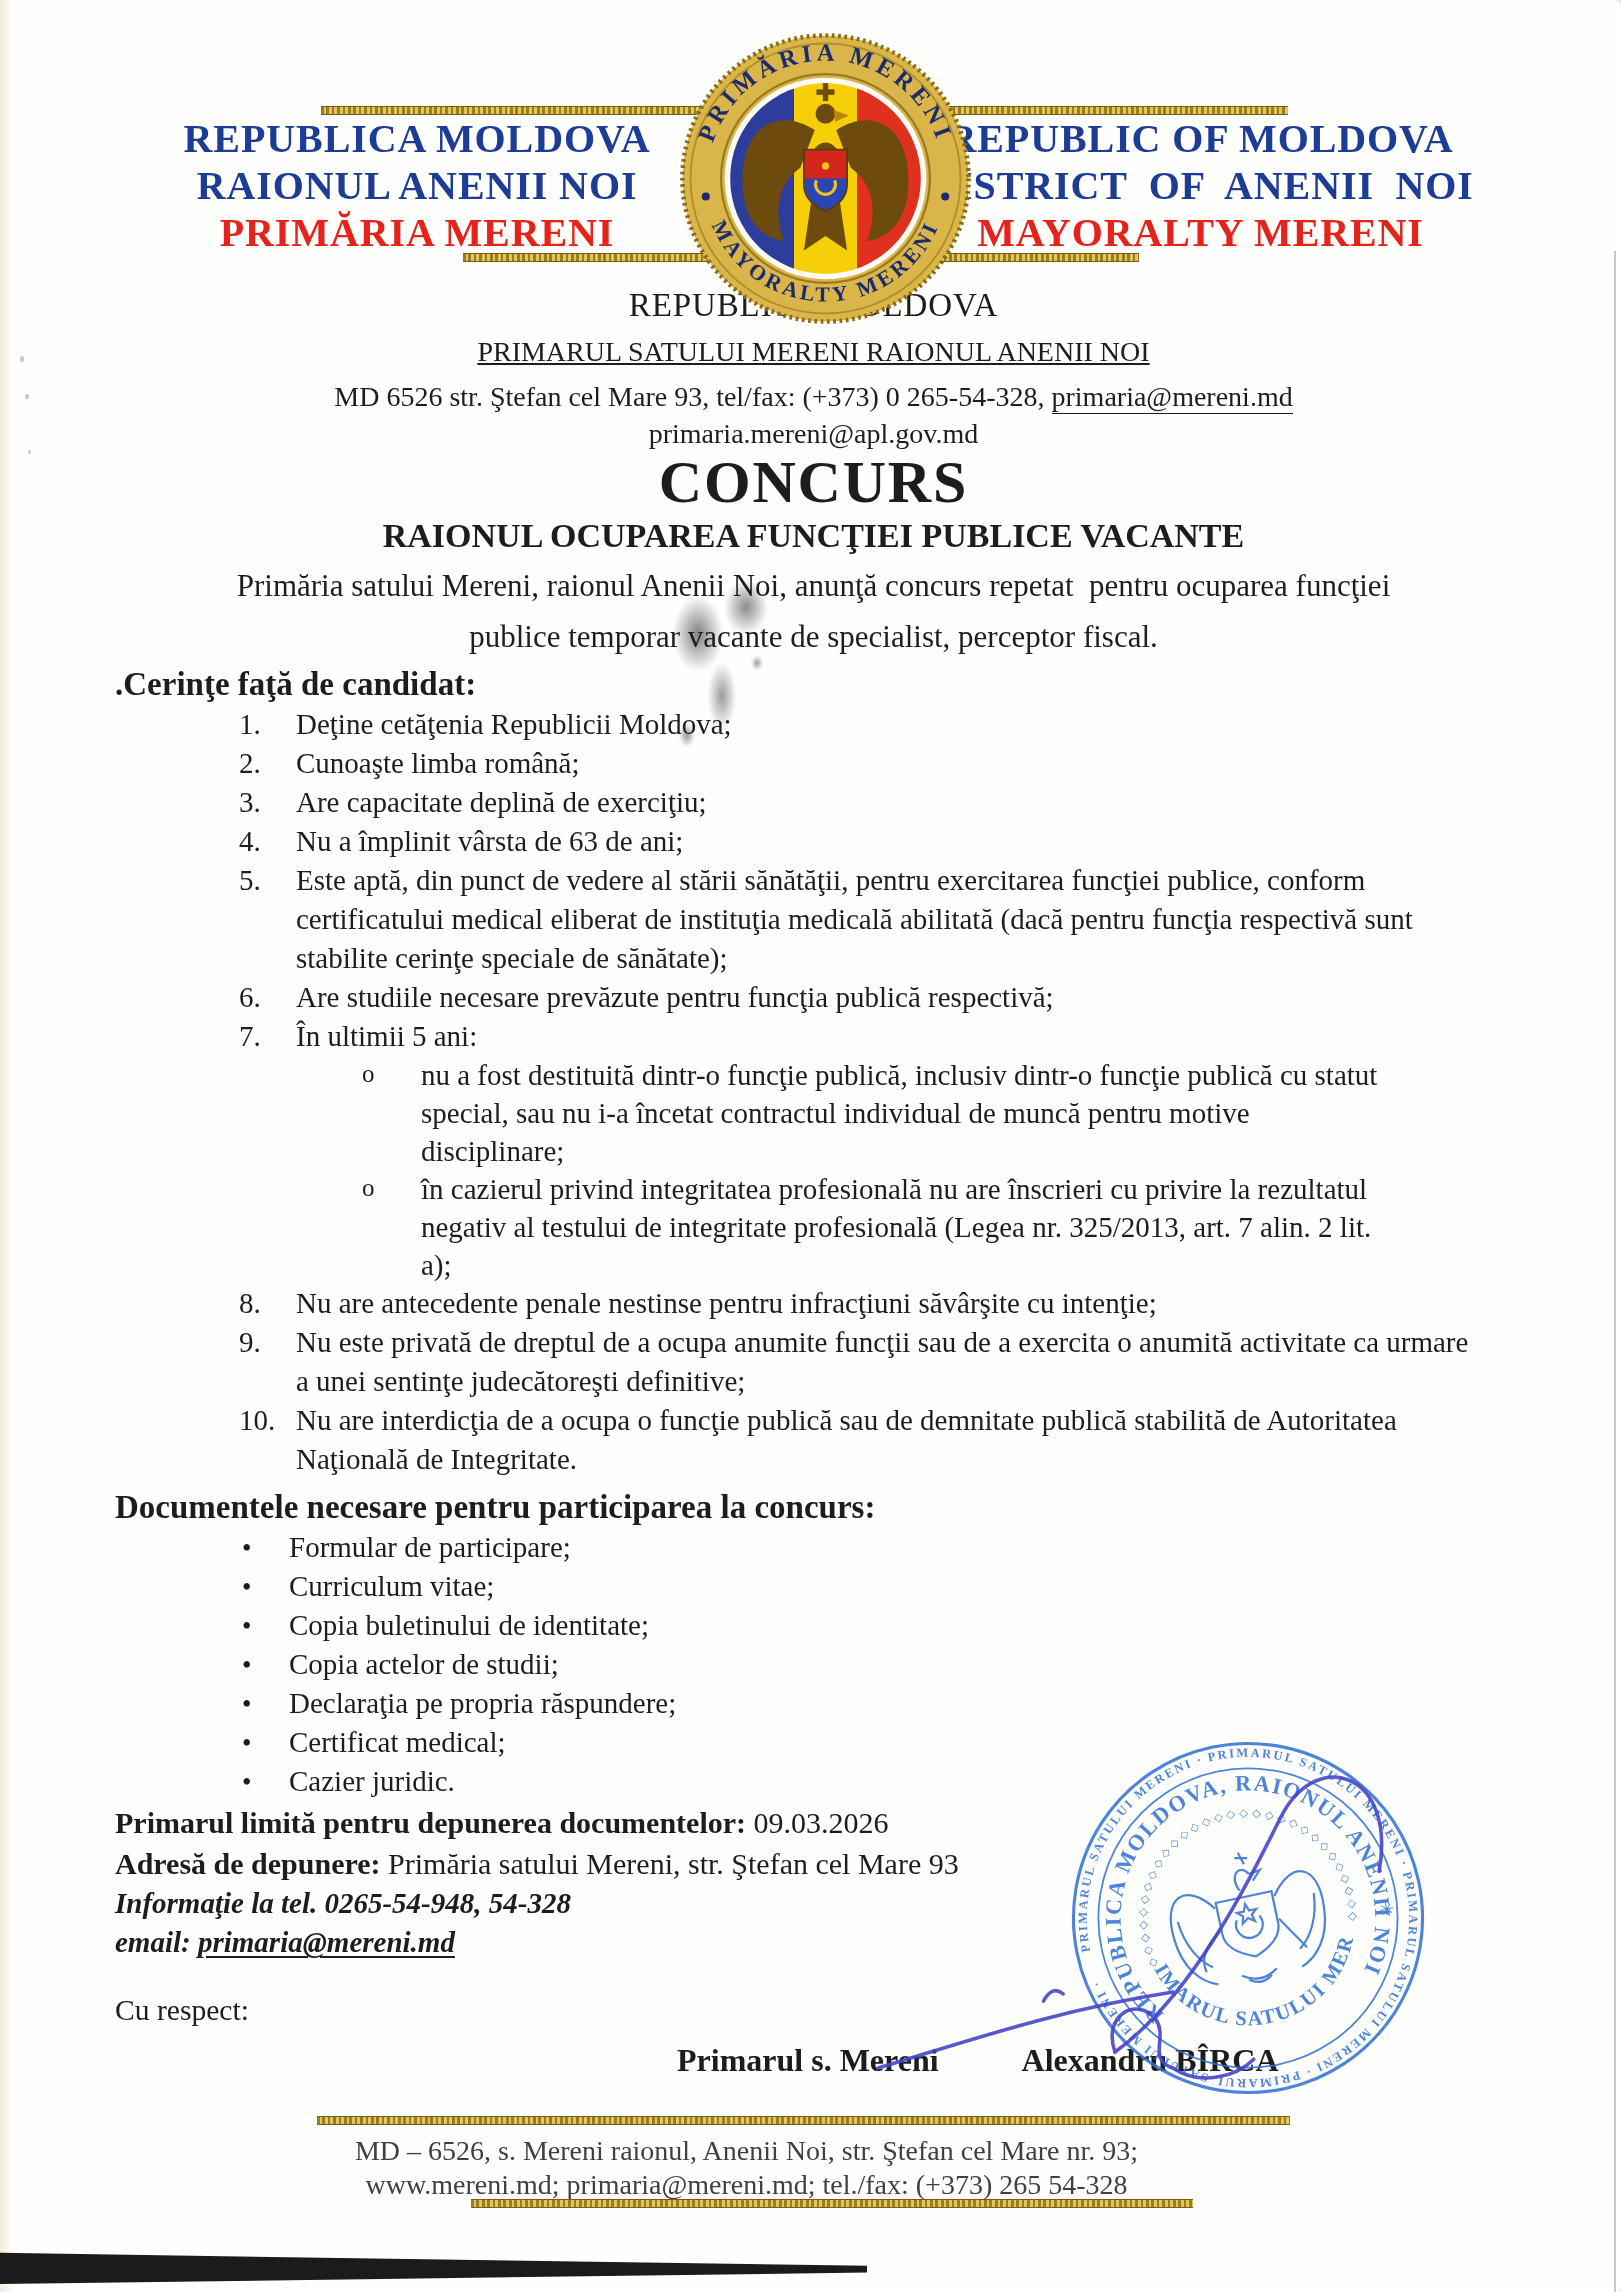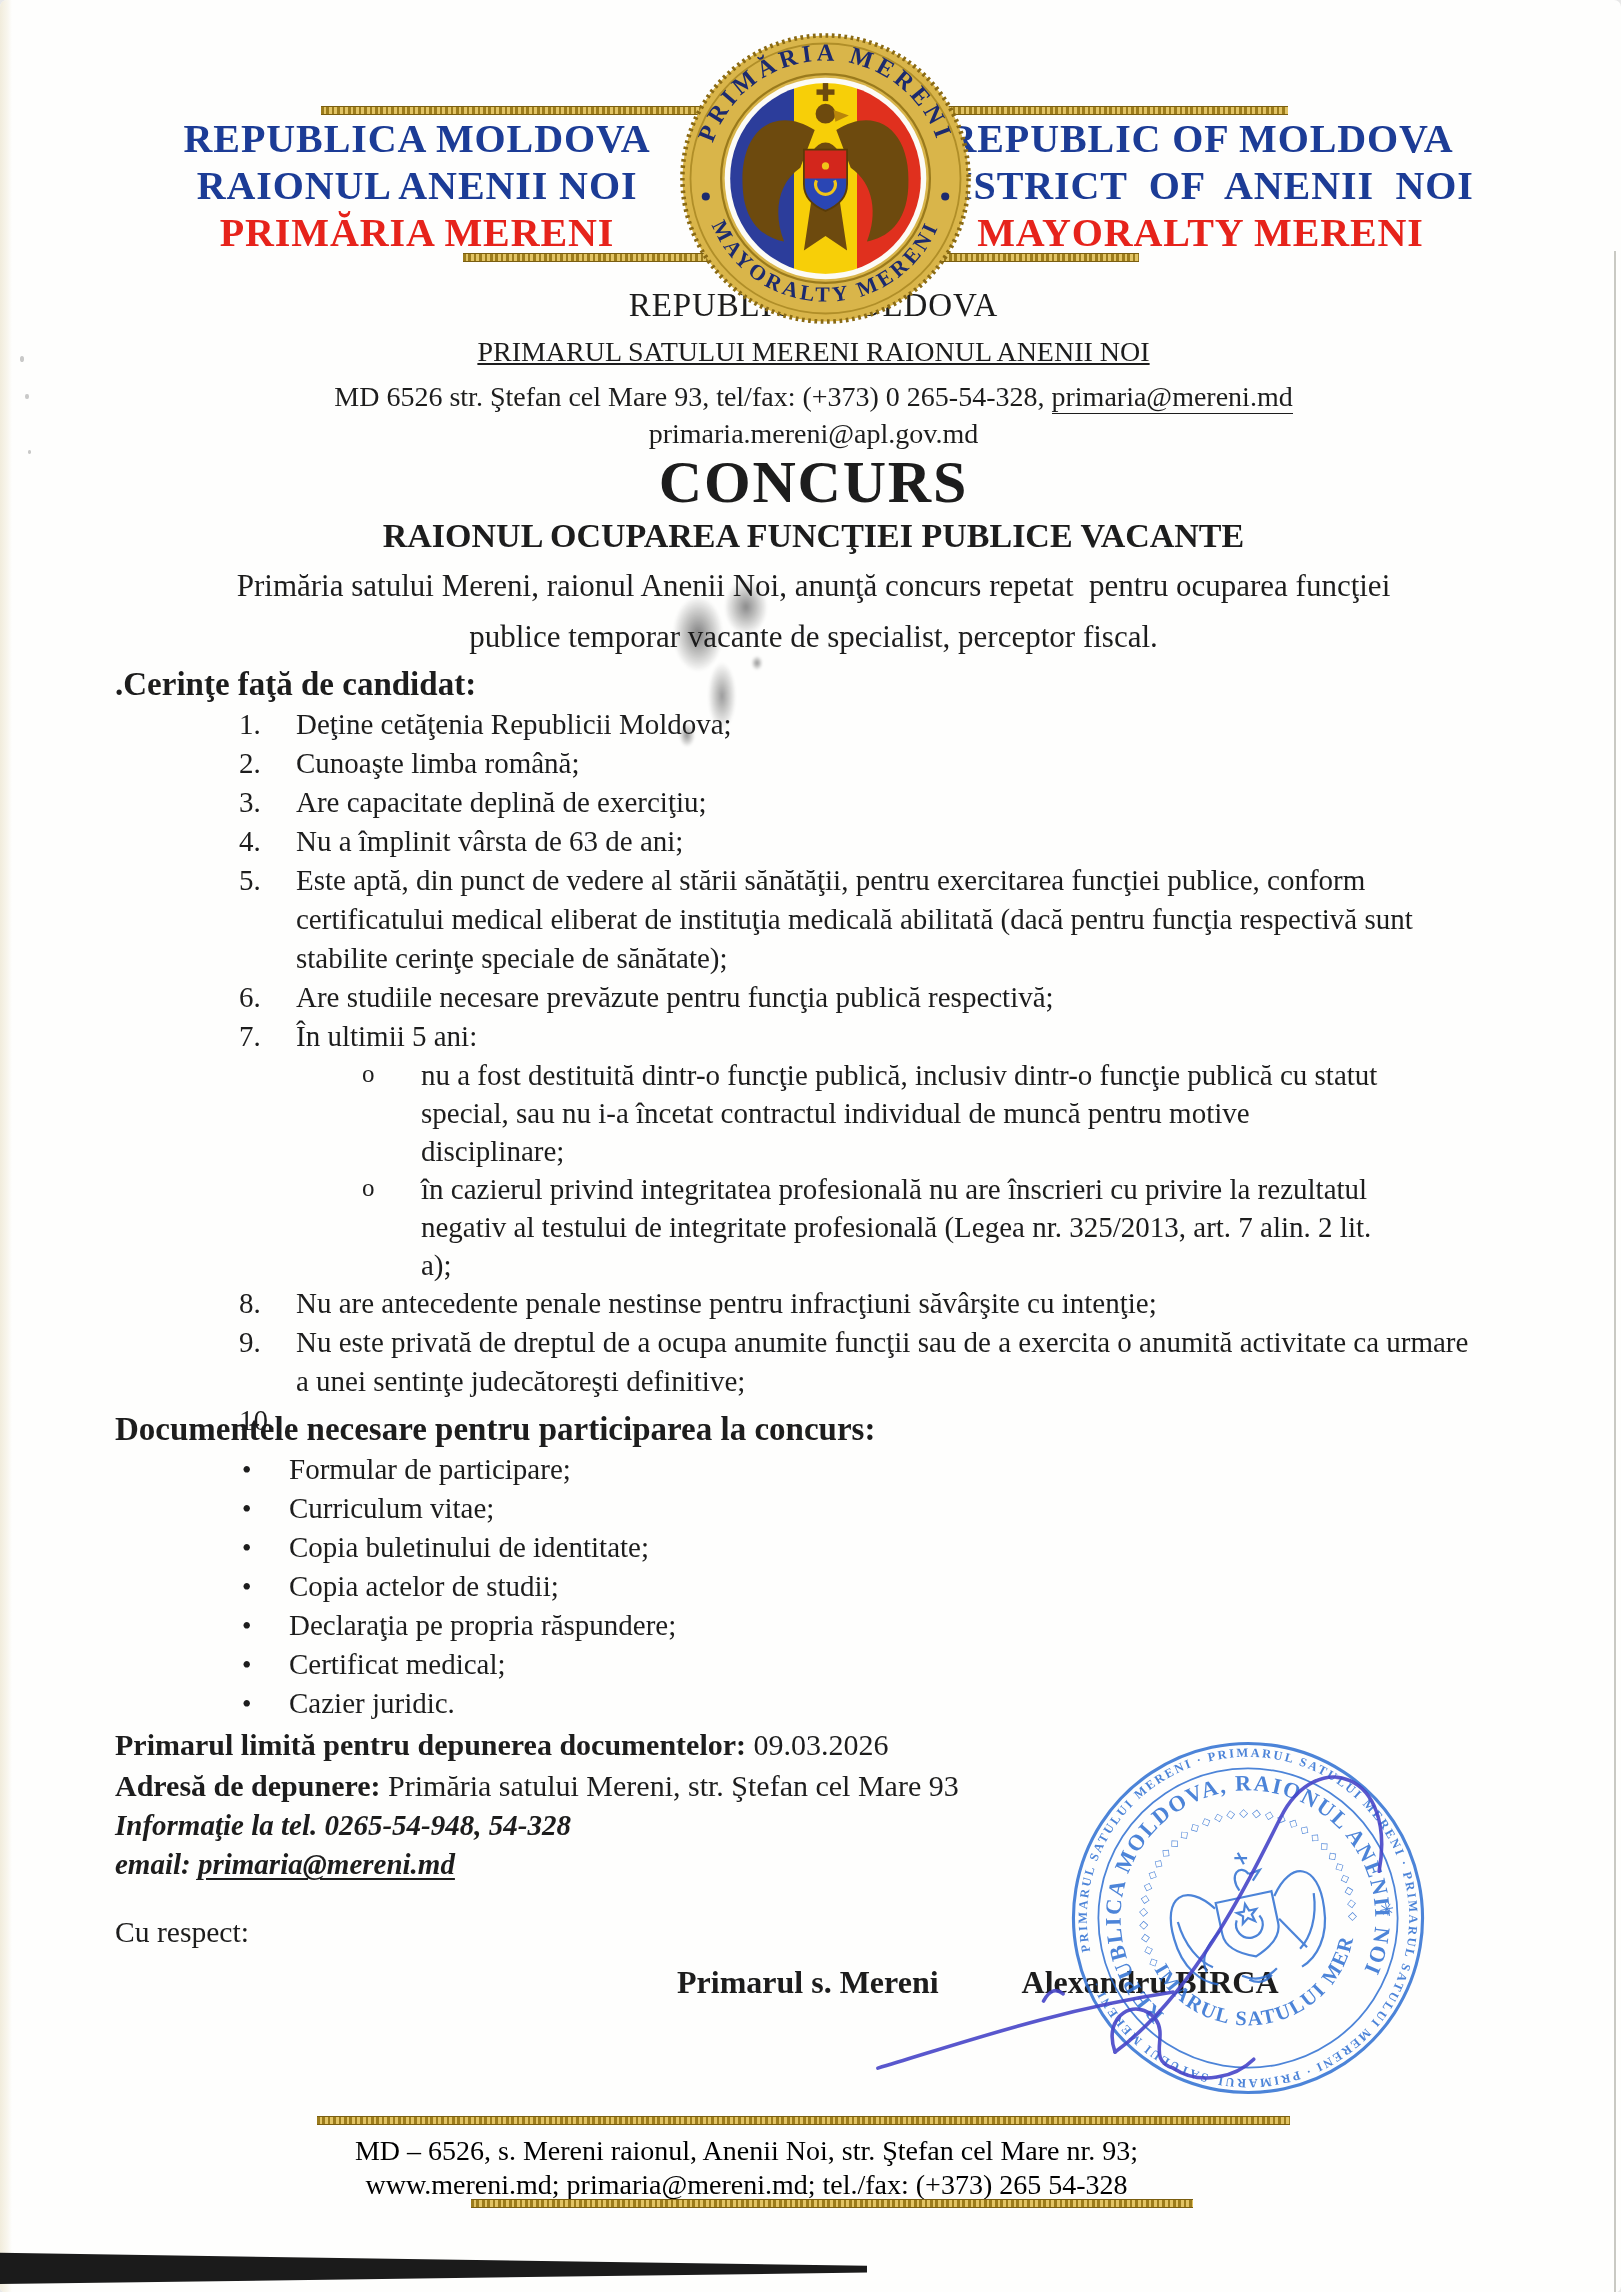--- a/index.html
+++ b/index.html
@@ -63,21 +63,21 @@
       radial-gradient(36px 54px at 40px 56px,rgba(25,25,25,.55),transparent 70%),
       radial-gradient(31px 40px at 88px 29px,rgba(25,25,25,.5),transparent 70%),
       radial-gradient(19.7px 47px at 64px 118px,rgba(35,35,35,.45),transparent 72%),
       radial-gradient(10.7px 16px at 29px 157px,rgba(40,40,40,.5),transparent 75%),
       radial-gradient(7.2px 9px at 99px 85px,rgba(40,40,40,.5),transparent 80%);}
   
   .signature{position:absolute;left:851px;top:1737px;z-index:7;}
   .stamp{position:absolute;left:1061px;top:1731px;width:374px;height:374px;z-index:6;opacity:.85;}
   
   .footer-text{position:absolute;left:0;width:1493px;text-align:center;
-    color:#000000;font-size:28px;line-height:34px;}
+    color:#404040;font-size:28px;line-height:34px;}
   .ft1{top:2134px;} .ft2{top:2168px;}
 </style>
 </head>
 <body>
 
 <div class="page">
 
   <div class="edge-left"></div>
   <div class="edge-right"></div>
   <div class="scan-wedge"></div>
@@ -159,21 +159,21 @@
       <div class="oli"><span class="num">2.</span><span>Cunoaşte limba română;</span></div>
       <div class="oli"><span class="num">3.</span><span>Are capacitate deplină de exerciţiu;</span></div>
       <div class="oli"><span class="num">4.</span><span>Nu a împlinit vârsta de 63 de ani;</span></div>
       <div class="oli"><span class="num">5.</span><span>Este aptă, din punct de vedere al stării sănătăţii, pentru exercitarea funcţiei publice, conform certificatului medical eliberat de instituţia medicală abilitată (dacă pentru funcţia respectivă sunt stabilite cerinţe speciale de sănătate);</span></div>
       <div class="oli"><span class="num">6.</span><span>Are studiile necesare prevăzute pentru funcţia publică respectivă;</span></div>
       <div class="oli"><span class="num">7.</span><span>În ultimii 5 ani:</span></div>
       <div class="sli"><span class="marker">o</span><span>nu a fost destituită dintr-o funcţie publică, inclusiv dintr-o funcţie publică cu statut special, sau nu i-a încetat contractul individual de muncă pentru motive disciplinare;</span></div>
       <div class="sli"><span class="marker">o</span><span>în cazierul privind integritatea profesională nu are înscrieri cu privire la rezultatul negativ al testului de integritate profesională (Legea nr. 325/2013, art. 7 alin. 2 lit. a);</span></div>
       <div class="oli"><span class="num">8.</span><span>Nu are antecedente penale nestinse pentru infracţiuni săvârşite cu intenţie;</span></div>
       <div class="oli"><span class="num">9.</span><span>Nu este privată de dreptul de a ocupa anumite funcţii sau de a exercita o anumită activitate ca urmare a unei sentinţe judecătoreşti definitive;</span></div>
-      <div class="oli"><span class="num">10.</span></div>
+      <div class="oli"><span class="num">10.</span><span>Nu are interdicţia de a ocupa o funcţie publică sau de demnitate publică stabilită de Autoritatea Naţională de Integritate.</span></div>
     </div>
 
     <div class="sec-heading">Documentele necesare pentru participarea la concurs:</div>
     <div class="ulist">
       <div class="bli"><span class="bullet">•</span><span>Formular de participare;</span></div>
       <div class="bli"><span class="bullet">•</span><span>Curriculum vitae;</span></div>
       <div class="bli"><span class="bullet">•</span><span>Copia buletinului de identitate;</span></div>
       <div class="bli"><span class="bullet">•</span><span>Copia actelor de studii;</span></div>
       <div class="bli"><span class="bullet">•</span><span>Declaraţia pe propria răspundere;</span></div>
       <div class="bli"><span class="bullet">•</span><span>Certificat medical;</span></div>

